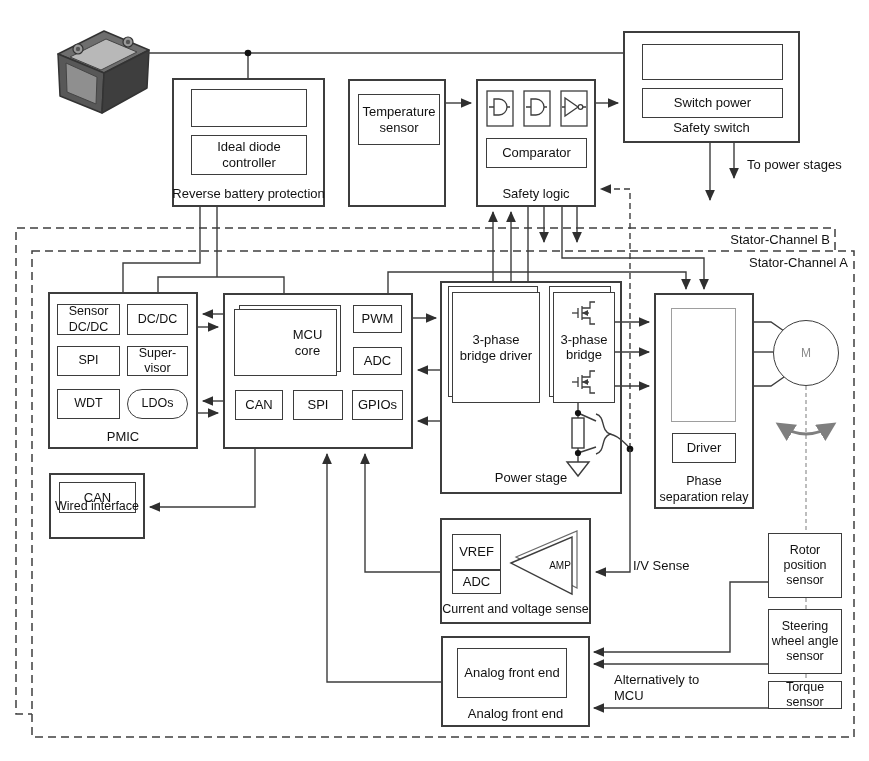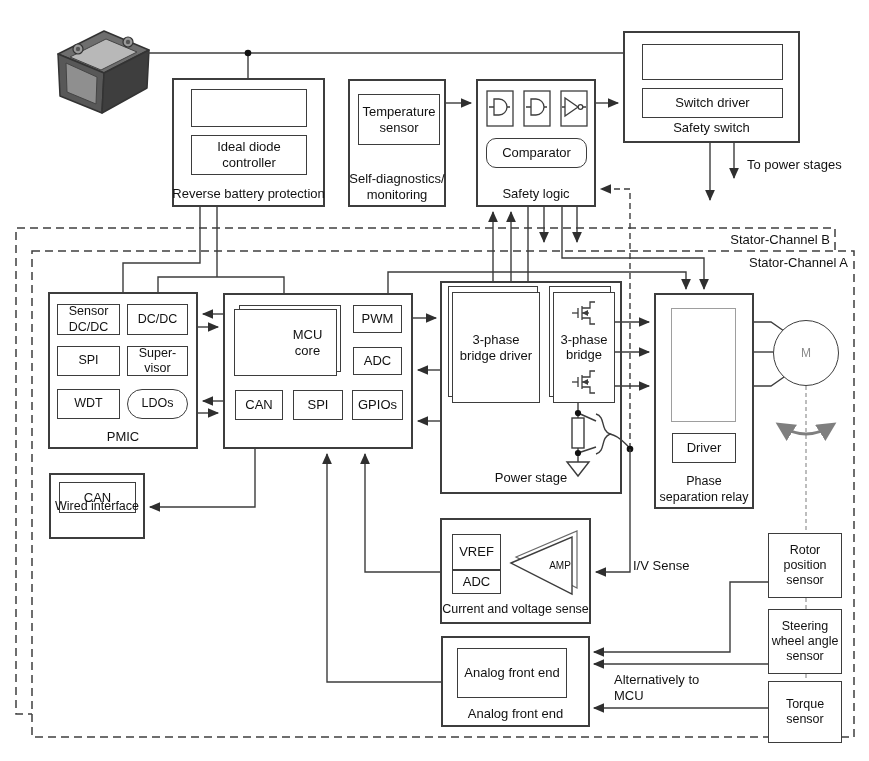--- a/index.html
+++ b/index.html
@@ -168,30 +168,28 @@
 
   <div class="box group" style="left:172px;top:78px;width:153px;height:129px;"></div>
   <div class="box" style="left:191px;top:89px;width:116px;height:38px;"></div>
   <div class="box" style="left:191px;top:135px;width:116px;height:40px;">Ideal diode
 controller</div>
   <div class="lbl" style="left:172px;top:186px;width:153px;">Reverse battery protection</div>
 
   <div class="box group" style="left:348px;top:79px;width:98px;height:128px;"></div>
   <div class="box" style="left:358px;top:94px;width:82px;height:51px;">Temperature
 sensor</div>
-  <div class="lbl" style="left:343px;top:171px;width:108px;">Self-diagnostics/
-monitoring</div>
 
   <div class="box group" style="left:476px;top:79px;width:120px;height:128px;"></div>
-  <div class="box" style="left:486px;top:138px;width:101px;height:30px;border-radius:10px;">Comparator</div>
+  <div class="box" style="left:486px;top:138px;width:101px;height:30px;">Comparator</div>
   <div class="lbl" style="left:476px;top:186px;width:120px;">Safety logic</div>
 
   <div class="box group" style="left:623px;top:31px;width:177px;height:112px;"></div>
   <div class="box" style="left:642px;top:44px;width:141px;height:36px;"></div>
-  <div class="box" style="left:642px;top:88px;width:141px;height:30px;">Switch driver</div>
+  <div class="box" style="left:642px;top:88px;width:141px;height:30px;">Switch power</div>
   <div class="lbl" style="left:623px;top:120px;width:177px;">Safety switch</div>
 
   <div class="lbl left" style="left:747px;top:157px;width:105px;">To power stages</div>
   <div class="lbl right" style="left:700px;top:232px;width:130px;">Stator-Channel B</div>
   <div class="lbl right" style="left:718px;top:255px;width:130px;">Stator-Channel A</div>
 
   <div class="box group" style="left:48px;top:292px;width:150px;height:157px;"></div>
   <div class="box small" style="left:57px;top:304px;width:63px;height:31px;">Sensor
 DC/DC</div>
   <div class="box small" style="left:127px;top:304px;width:61px;height:31px;">DC/DC</div>
@@ -268,16 +266,16 @@
   <div class="lbl" style="left:441px;top:706px;width:149px;">Analog front end</div>
   <div class="lbl left" style="left:614px;top:672px;width:100px;">Alternatively to
 MCU</div>
 
   <div class="box small" style="left:768px;top:533px;width:74px;height:65px;">Rotor
 position
 sensor</div>
   <div class="box small" style="left:768px;top:609px;width:74px;height:65px;">Steering
 wheel angle
 sensor</div>
-  <div class="box small" style="left:768px;top:681px;width:74px;height:62px;">Torque
+  <div class="box small" style="left:768px;top:681px;width:74px;height:28px;">Torque
 sensor</div>
 
 </div>
 
 </body></html>

